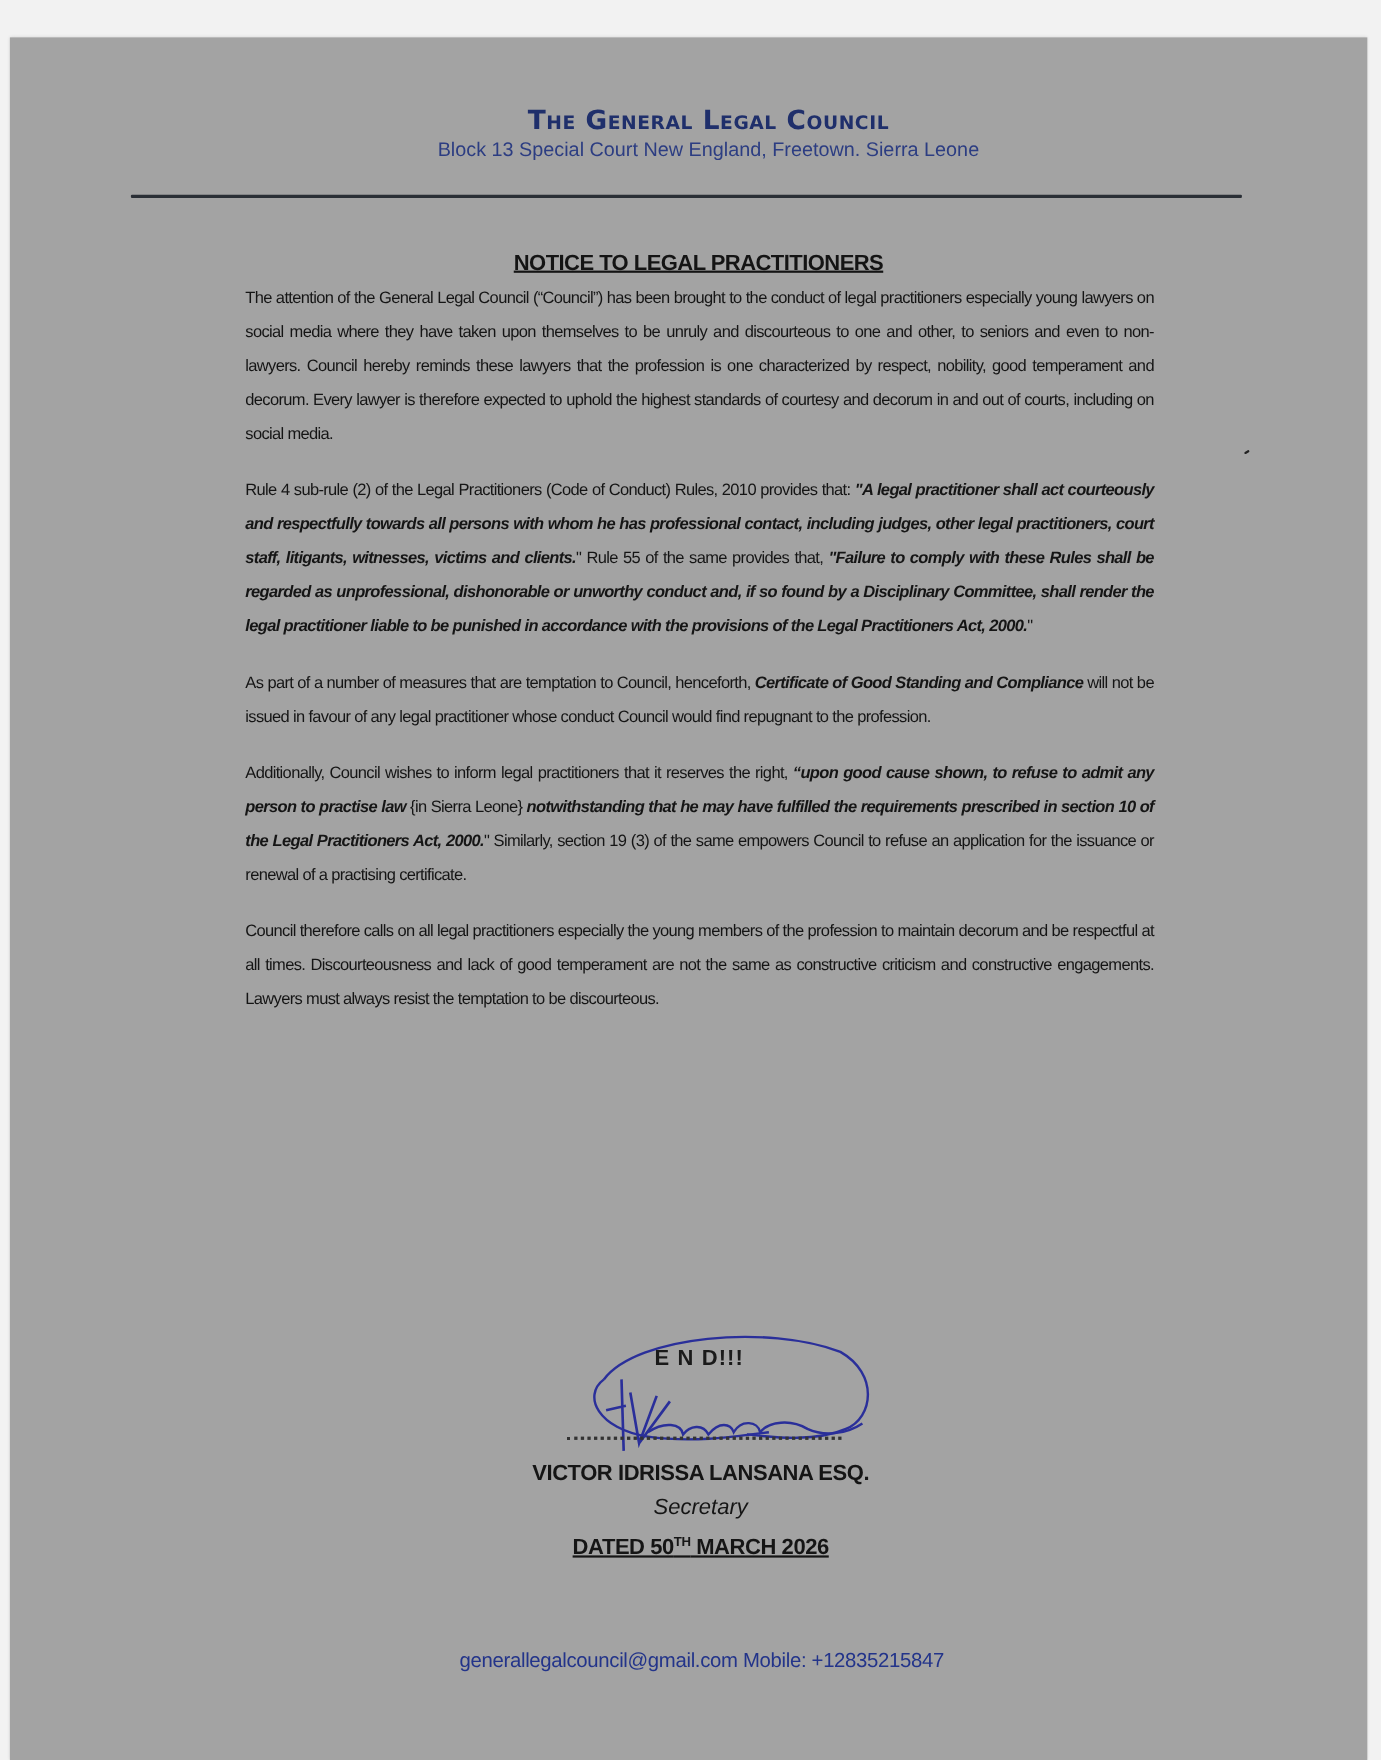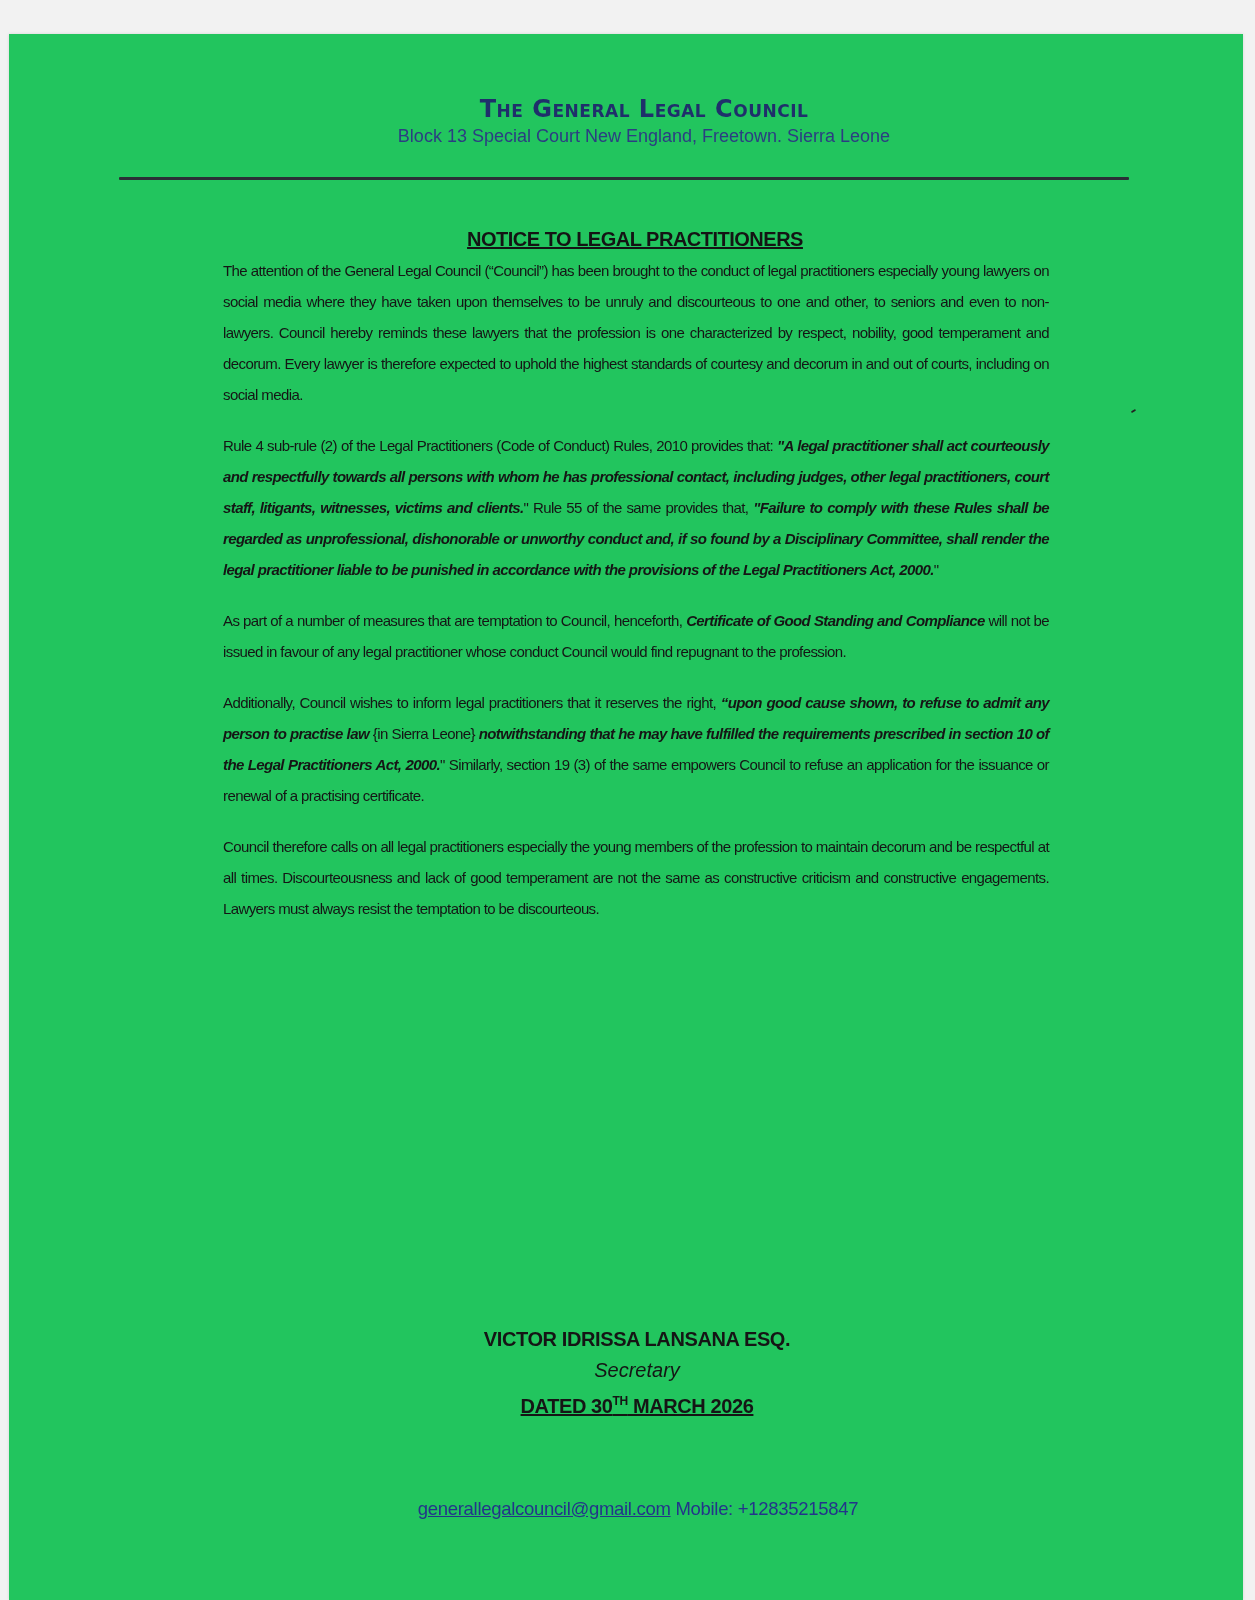--- a/index.html
+++ b/index.html
@@ -9,21 +9,21 @@
     height: 1600px;
     background: #f2f2f2;
     overflow: hidden;
   }
   .sheet {
     position: absolute;
     left: 9px;
     top: 34px;
     width: 1234px;
     height: 1566px;
-    background: #22c55e;
+    background: #a3a3a3;
     box-shadow: 0 0 3px rgba(0,0,0,0.12);
   }
   .letterhead {
     position: absolute;
     left: 0;
     top: 60px;
     width: 1270px;
     text-align: center;
   }
   .org-name {
@@ -148,21 +148,20 @@
     left: 0;
     top: 1464px;
     width: 1258px;
     text-align: center;
     font-family: "Liberation Sans", sans-serif;
     font-size: 18.5px;
     color: #23348a;
     letter-spacing: -0.3px;
   }
   .footer .email {
-    text-decoration: underline;
     color: #23348a;
   }
   .stray-mark {
     position: absolute;
     left: 1122px;
     top: 376px;
     width: 5px;
     height: 2px;
     background: #222;
     transform: rotate(-30deg);
@@ -186,25 +185,35 @@
   <div class="body" id="notice-body">
       <p><span>The attention of the General Legal Council (“Council”) has been brought to the conduct of legal practitioners especially young lawyers on social media where they have taken upon themselves to be unruly and discourteous to one and other, to seniors and even to non-lawyers. Council hereby reminds these lawyers that the profession is one characterized by respect, nobility, good temperament and decorum. Every lawyer is therefore expected to uphold the highest standards of courtesy and decorum in and out of courts, including on social media.</span></p>
       <p><span>Rule 4 sub-rule (2) of the Legal Practitioners (Code of Conduct) Rules, 2010 provides that: </span><em>"A legal practitioner shall act courteously and respectfully towards all persons with whom he has professional contact, including judges, other legal practitioners, court staff, litigants, witnesses, victims and clients.</em><span>" Rule 55 of the same provides that, </span><em>"Failure to comply with these Rules shall be regarded as unprofessional, dishonorable or unworthy conduct and, if so found by a Disciplinary Committee, shall render the legal practitioner liable to be punished in accordance with the provisions of the Legal Practitioners Act, 2000.</em><span>"</span></p>
       <p><span>As part of a number of measures that are temptation to Council, henceforth, </span><em>Certificate of Good Standing and Compliance</em><span> will not be issued in favour of any legal practitioner whose conduct Council would find repugnant to the profession.</span></p>
       <p><span>Additionally, Council wishes to inform legal practitioners that it reserves the right, </span><em>“upon good cause shown, to refuse to admit any person to practise law</em><span> {in Sierra Leone} </span><em>notwithstanding that he may have fulfilled the requirements prescribed in section 10 of the Legal Practitioners Act, 2000.</em><span>" Similarly, section 19 (3) of the same empowers Council to refuse an application for the issuance or renewal of a practising certificate.</span></p>
       <p><span>Council therefore calls on all legal practitioners especially the young members of the profession to maintain decorum and be respectful at all times. Discourteousness and lack of good temperament are not the same as constructive criticism and constructive engagements. Lawyers must always resist the temptation to be discourteous.</span></p>
     </div>
 
   <div class="stray-mark"></div>
 
+  <div class="signature-block">
+    <svg class="sig-svg" width="380" height="140" viewBox="0 0 380 140">
+      <path d="M100 60 C 130 20, 250 10, 315 35 C 350 55, 345 95, 320 105 C 290 118, 250 112, 230 110" fill="none" stroke="#2a2f9a" stroke-width="2.2"></path>
+      <path d="M100 60 C 80 75, 95 105, 140 112 C 180 118, 220 112, 250 108" fill="none" stroke="#2a2f9a" stroke-width="2.2"></path>
+      <path d="M102 88 L 120 84 M 116 60 L 118 125 M 124 72 L 132 118 L 148 75 M 132 118 L 160 80" fill="none" stroke="#2a2f9a" stroke-width="2.4"></path>
+      <path d="M140 108 C 155 98, 170 100, 172 110 C 178 102, 190 100, 195 110 C 205 98, 215 100, 218 108 C 225 96, 240 98, 242 108 C 250 98, 270 96, 285 105 C 300 112, 320 110, 335 100" fill="none" stroke="#2a2f9a" stroke-width="2.2"></path>
+    </svg>
+    <div class="end-text">E N D!!!</div>
+    <div class="dotted-line"></div>
+  </div>
 
   <div class="signatory">
     <div class="name">VICTOR IDRISSA LANSANA ESQ.</div>
     <div class="role">Secretary</div>
-    <div class="date"><span>DATED 30</span><sup>TH</sup><span> MARCH 2026</span></div>
+    <div class="date"><span>DATED 50</span><sup>TH</sup><span> MARCH 2026</span></div>
   </div>
 
   <div class="footer">
     <span class="email">generallegalcouncil@gmail.com</span>
     <span>Mobile: +12835215847</span>
   </div>
 
 </div>
 
 </body></html>

